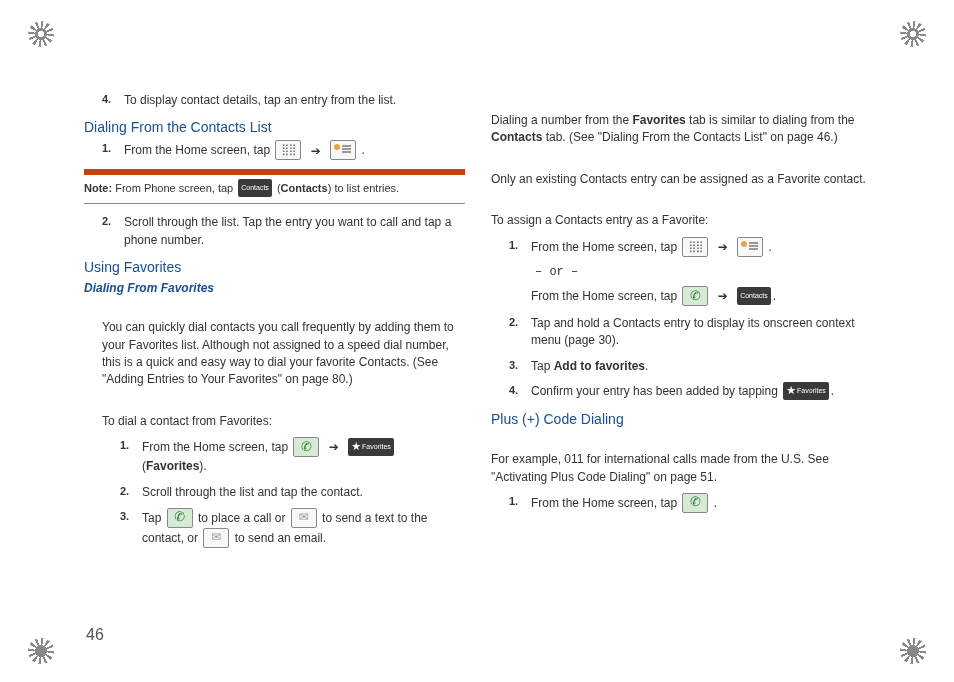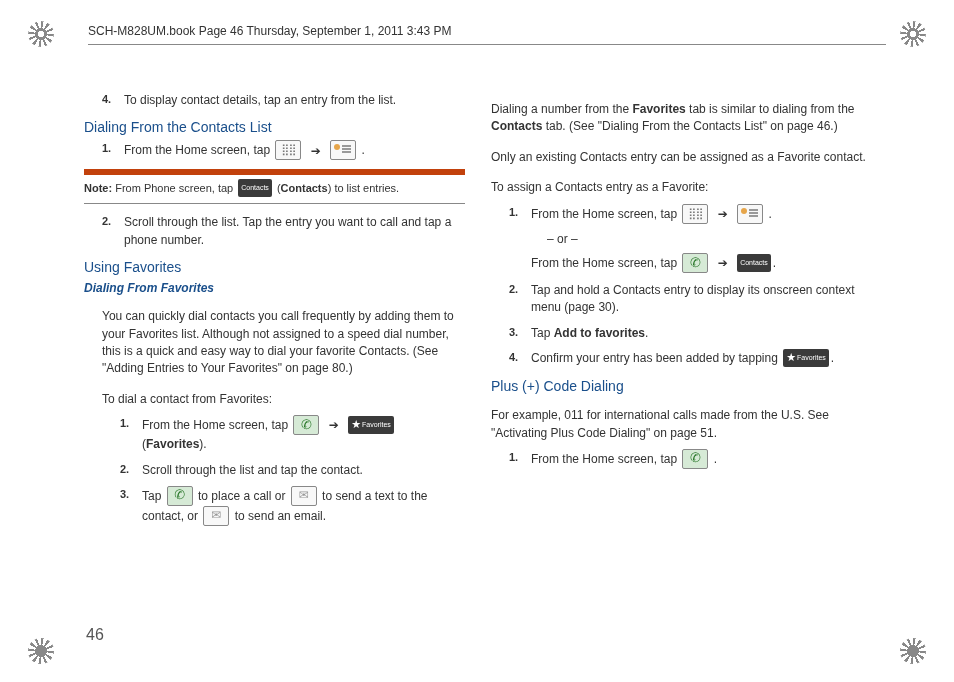--- a/index.html
+++ b/index.html
@@ -88,21 +88,21 @@
     margin: 10px 0 6px 0;
   }
   .sub-title {
     color: #1a4f8b;
     font-weight: bold;
     font-style: italic;
     font-size: 12px;
     margin: 6px 0 6px 0;
   }
 
-  .para { margin: 13px 0 8px 0; line-height: 1.45; }
+  .para { margin: 24px 0 8px 0; line-height: 1.45; }
   .para.indent { margin-left: 18px; }
 
   .note-box {
     border-top: 6px solid #c2410c;
     border-bottom: 1px solid #888;
     padding: 5px 0;
     margin: 6px 0 10px 0;
     font-size: 11px;
     line-height: 1.4;
   }
@@ -183,24 +183,20 @@
     color: #555;
   }
 </style>
 </head>
 <body>
 
 <div class="page">
 
   <div class="header-row">
     <div class="gear"></div>
-    <div class="header-rule-wrap">
-      <span class="header-text">SCH-M828UM.book  Page 46  Thursday, September 1, 2011  3:43 PM</span>
-      <hr class="header-line">
-    </div>
     <div class="gear right"></div>
   </div>
 
   <div class="columns">
 
     <div class="col">
 
       <div class="step">
         <span class="num">4.</span>
         <span class="body">To display contact details, tap an entry from the list.</span>
@@ -285,21 +281,21 @@
       <div class="para">To assign a Contacts entry as a Favorite:</div>
 
       <div class="step">
         <span class="num">1.</span>
         <span class="body">
           <span>From the Home screen, tap </span>
           <span class="icon apps"></span>
           <span class="arrow">➔</span>
           <span class="icon contacts-card"></span>
           <span> .</span>
-          <div style="margin:6px 16px;">– or –</div>
+          <div style="margin:6px 4px;font-family:Liberation Mono, monospace;">– or –</div>
           <span>From the Home screen, tap </span>
           <span class="icon phone"></span>
           <span class="arrow">➔</span>
           <span class="icon-dark">
               <span class="mini">Contacts</span>
             </span><span>.</span>
         </span>
       </div>
 
       <div class="step">

